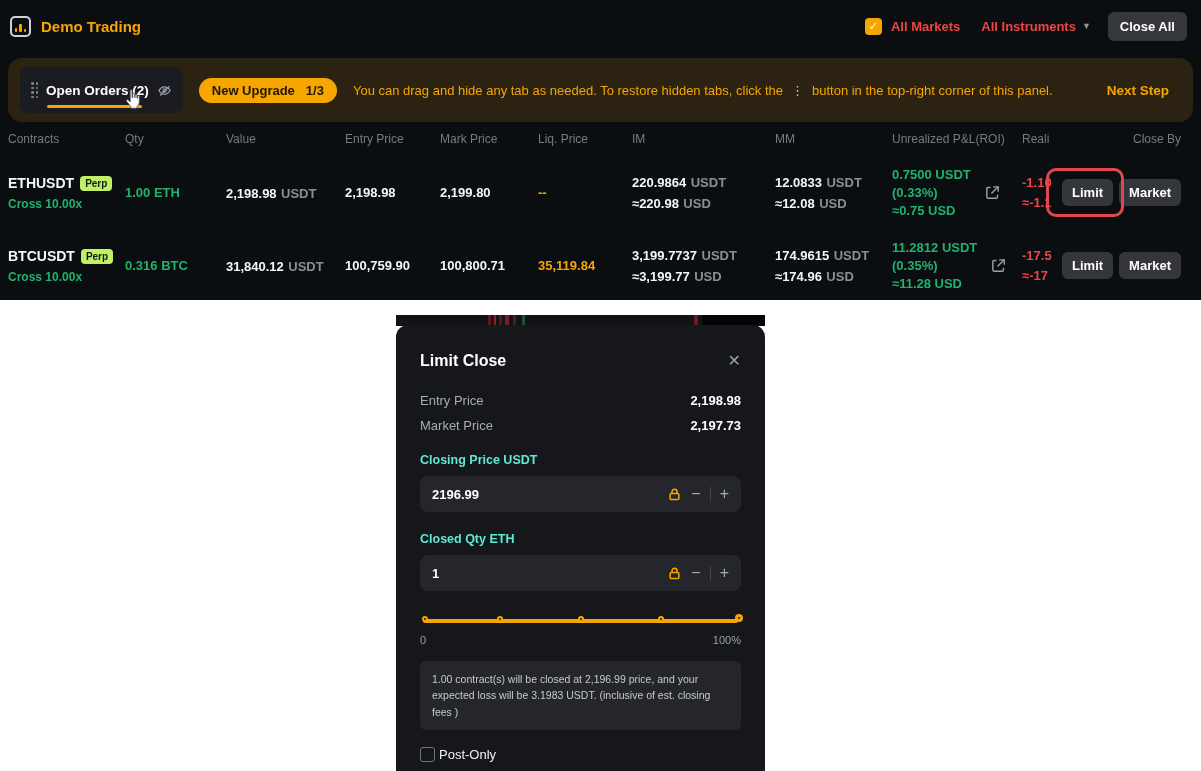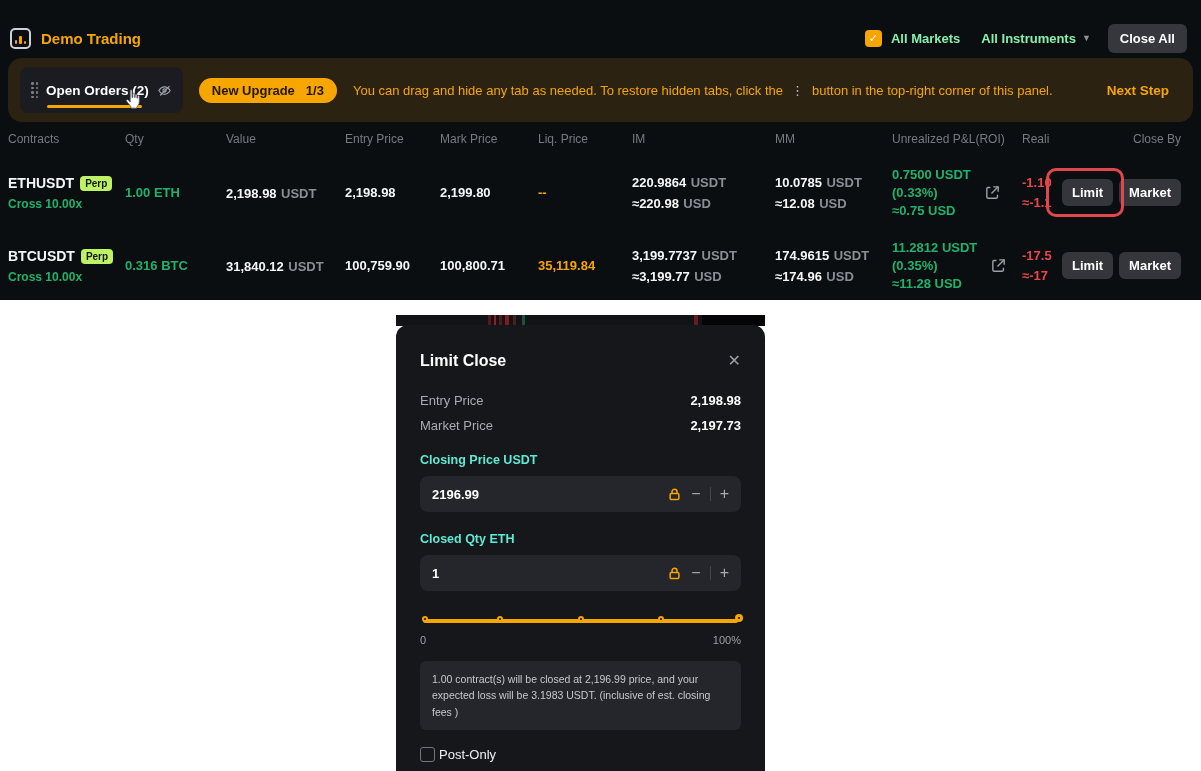--- a/index.html
+++ b/index.html
@@ -3,34 +3,34 @@
 <meta charset="utf-8">
 <style>
   :root { --accent:#f7a600; --green:#20b26c; --red:#ef454a; }
   * { margin:0; padding:0; box-sizing:border-box; }
   body { background:#fff; font-family:"Liberation Sans","DejaVu Sans",sans-serif; }
   .screen { position:relative; width:1201px; height:771px; background:#fff; overflow:hidden; }
 
   
   .top-panel { position:absolute; top:0; left:0; width:1201px; height:300px; background:#0b0e11; }
 
-  .nav { position:absolute; top:16px; left:0; right:0; height:44px; display:flex; align-items:center; padding:0 14px 0 10px; }
+  .nav { position:absolute; top:4px; left:0; right:0; height:44px; display:flex; align-items:center; padding:0 14px 0 10px; }
   .logo { width:21px; height:21px; border:2px solid #ced2d8; border-radius:5px; display:flex; align-items:flex-end; justify-content:center; gap:2px; padding:0 2px 3px 2px; flex:none; }
   .logo i { width:2.5px; background:var(--accent); border-radius:1px; display:block; }
   .brand { color:var(--accent); font-weight:700; font-size:15px; margin-left:10px; white-space:nowrap; }
   .tabs { display:flex; gap:34px; margin-left:38px; align-items:center; }
   .tab { color:#a9adb4; font-size:14px; position:relative; white-space:nowrap; cursor:pointer; }
   .tab.active { color:#fff; font-weight:700; }
   .tab.active::after { content:""; position:absolute; left:0; right:0; top:25px; height:3px; background:var(--accent); border-radius:2px; }
   .tab.dim { color:#81868e; }
   .chev { color:#9a9ea6; font-size:16px; margin-left:-16px; cursor:pointer; }
   .nav-right { margin-left:auto; display:flex; align-items:center; gap:9px; }
   .checkbox { width:17px; height:17px; border-radius:4px; background:var(--accent); display:flex; align-items:center; justify-content:center; cursor:pointer; }
   .checkbox .check { color:#fff; font-size:11px; font-weight:700; line-height:1; }
-  .nav-label { color:#86efac; font-size:13px; font-weight:600; white-space:nowrap; }
+  .nav-label { color:#ef4444; font-size:13px; font-weight:600; white-space:nowrap; }
   .sel-caret { color:#8d929a; font-size:9px; margin-left:-3px; }
   .btn-closeall { background:#35373d; color:#fff; font-weight:700; font-size:13px; border:none; border-radius:6px; padding:7px 12px; margin-left:8px; cursor:pointer; }
 
   
   .banner { position:absolute; top:58px; left:8px; width:1185px; height:64px; background:#2b2212; border-radius:14px; display:flex; align-items:center; padding:0 24px 0 12px; }
   .tile { position:relative; background:#1a1c21; border-radius:8px; height:46px; display:flex; align-items:center; gap:8px; padding:0 11px; flex:none; cursor:pointer; }
   .drag { display:grid; grid-template-columns:repeat(2,2.5px); grid-auto-rows:2.5px; gap:2px; }
   .drag i { background:#7a7f87; border-radius:50%; display:block; }
   .tile-label { color:#fff; font-weight:700; font-size:13.5px; white-space:nowrap; }
   .tile-underline { position:absolute; left:27px; width:95px; height:3px; background:var(--accent); bottom:5px; border-radius:2px; }
@@ -174,21 +174,21 @@
       <div class="qty">1.00 ETH</div>
       <div><span class="num">2,198.98</span> <span class="unit">USDT</span></div>
       <div class="num">2,198.98</div>
       <div class="num">2,199.80</div>
       <div class="orange">--</div>
       <div class="two-line">
         <div><span class="num">220.9864</span> <span class="unit">USDT</span></div>
         <div><span class="num">≈220.98</span> <span class="unit">USD</span></div>
       </div>
       <div class="two-line">
-        <div><span class="num">10.0785</span> <span class="unit">USDT</span></div>
+        <div><span class="num">12.0833</span> <span class="unit">USDT</span></div>
         <div><span class="num">≈12.08</span> <span class="unit">USD</span></div>
       </div>
       <div class="upnl">
         <div class="upnl-text">
           <div>0.7500 USDT</div>
           <div>(0.33%)</div>
           <div>≈0.75 USD</div>
         </div>
         <svg class="share-icon" width="17" height="17" viewBox="0 0 24 24" fill="none" stroke="#9aa0a8" stroke-width="2">
             <path d="M9 5H5.5A1.5 1.5 0 0 0 4 6.5v12A1.5 1.5 0 0 0 5.5 20h12a1.5 1.5 0 0 0 1.5-1.5V15"></path>

